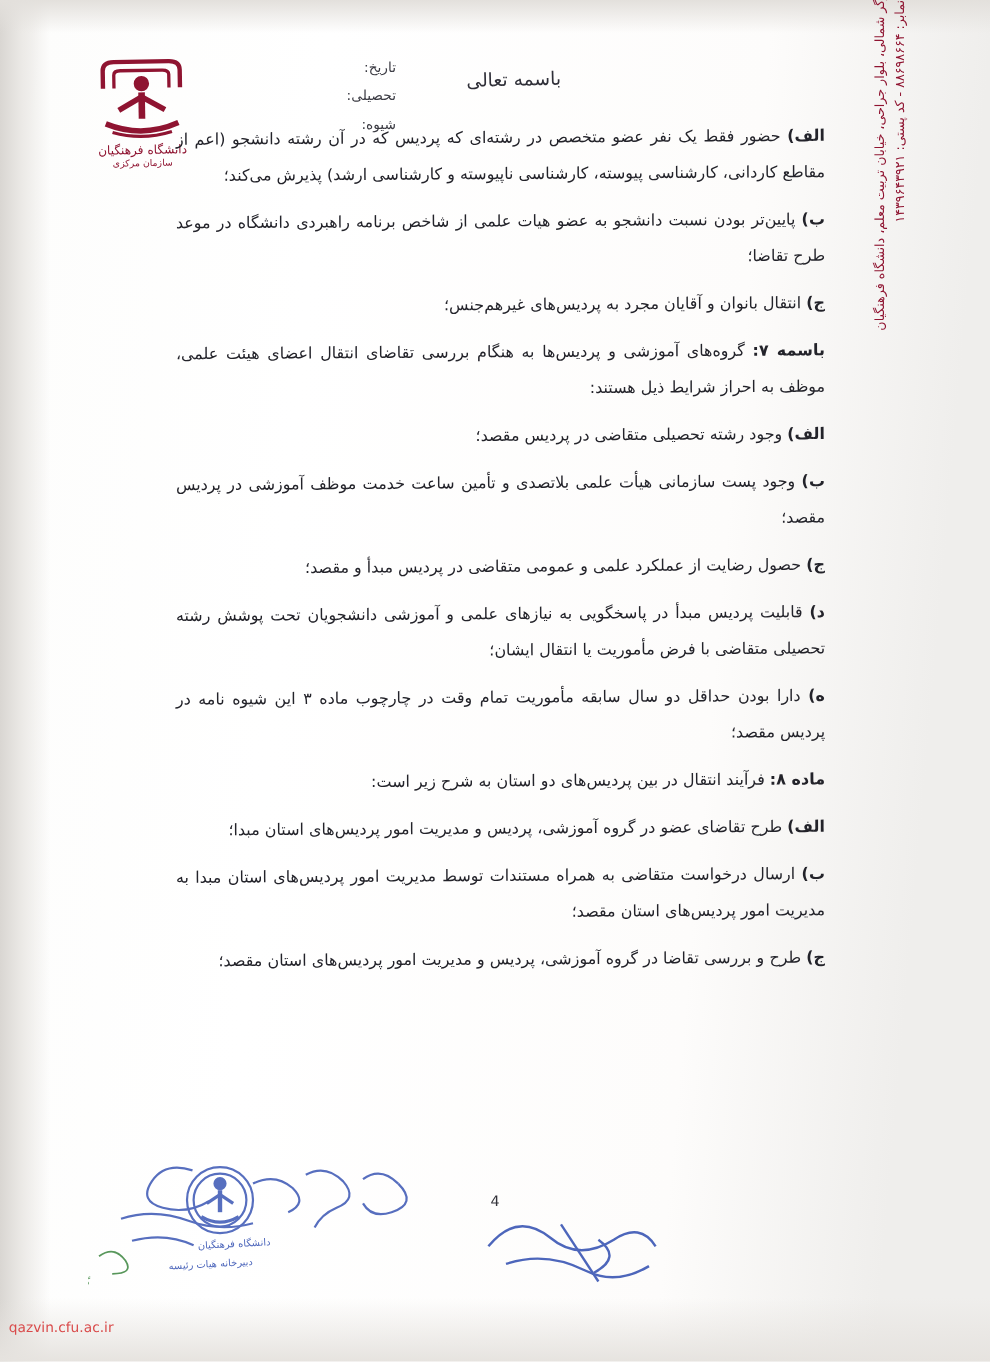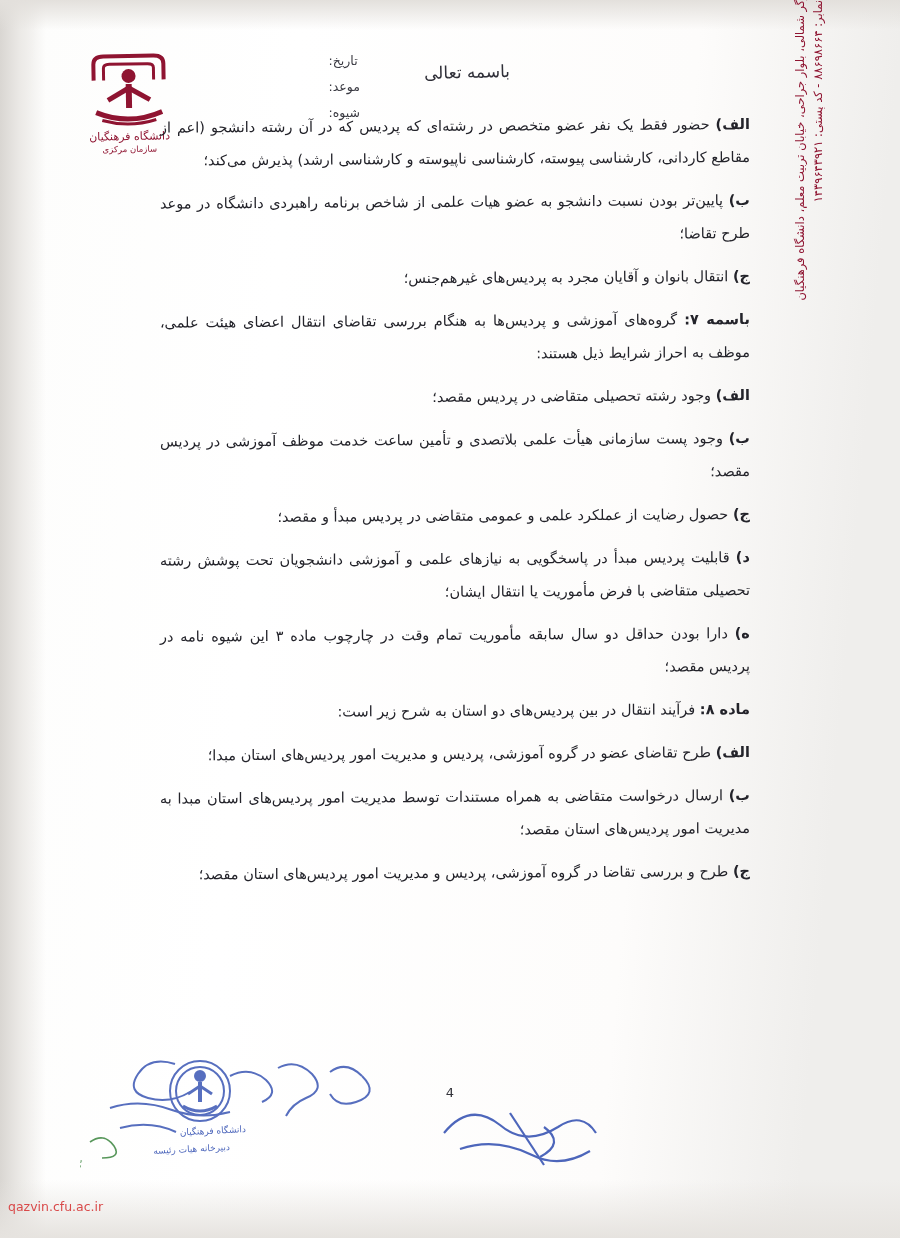--- a/index.html
+++ b/index.html
@@ -45,21 +45,21 @@
     position: absolute;
     top: 40px;
     left: 60px;
     right: 60px;
     height: 140px;
   }
   .header-fields {
     position: absolute;
     top: 8px;
     right: 480px;
-    text-align: left;
+    text-align: right;
     font-size: 12.5px;
     color: #3a3a42;
     line-height: 26px;
   }
   .header-fields div { white-space: nowrap; }
 
   .basmala {
     position: absolute;
     top: 22px;
     right: 330px;
@@ -175,21 +175,21 @@
 <div class="page">
   <div class="paper-bg"></div>
   <div class="paper-shadow-left"></div>
   <div class="paper-shadow-top"></div>
   <div class="paper-shadow-bottom"></div>
 
   <div class="header">
 
     <div class="header-fields">
       <div>تاریخ:</div>
-      <div>موعد:</div>
+      <div>تحصیلی:</div>
       <div>شیوه:</div>
     </div>
 
     <div class="basmala">باسمه تعالی</div>
 
     <div class="logo">
       <span>
         <svg width="86" height="78" viewBox="0 0 86 78" fill="none">
           <path d="M8 30 L8 14 Q8 6 18 6 L68 6 Q78 6 78 14 L78 30" stroke="#8f1431" stroke-width="4" fill="none"></path>
           <path d="M18 30 L18 18 Q18 14 24 14 L62 14 Q68 14 68 18 L68 30" stroke="#8f1431" stroke-width="3" fill="none"></path>

